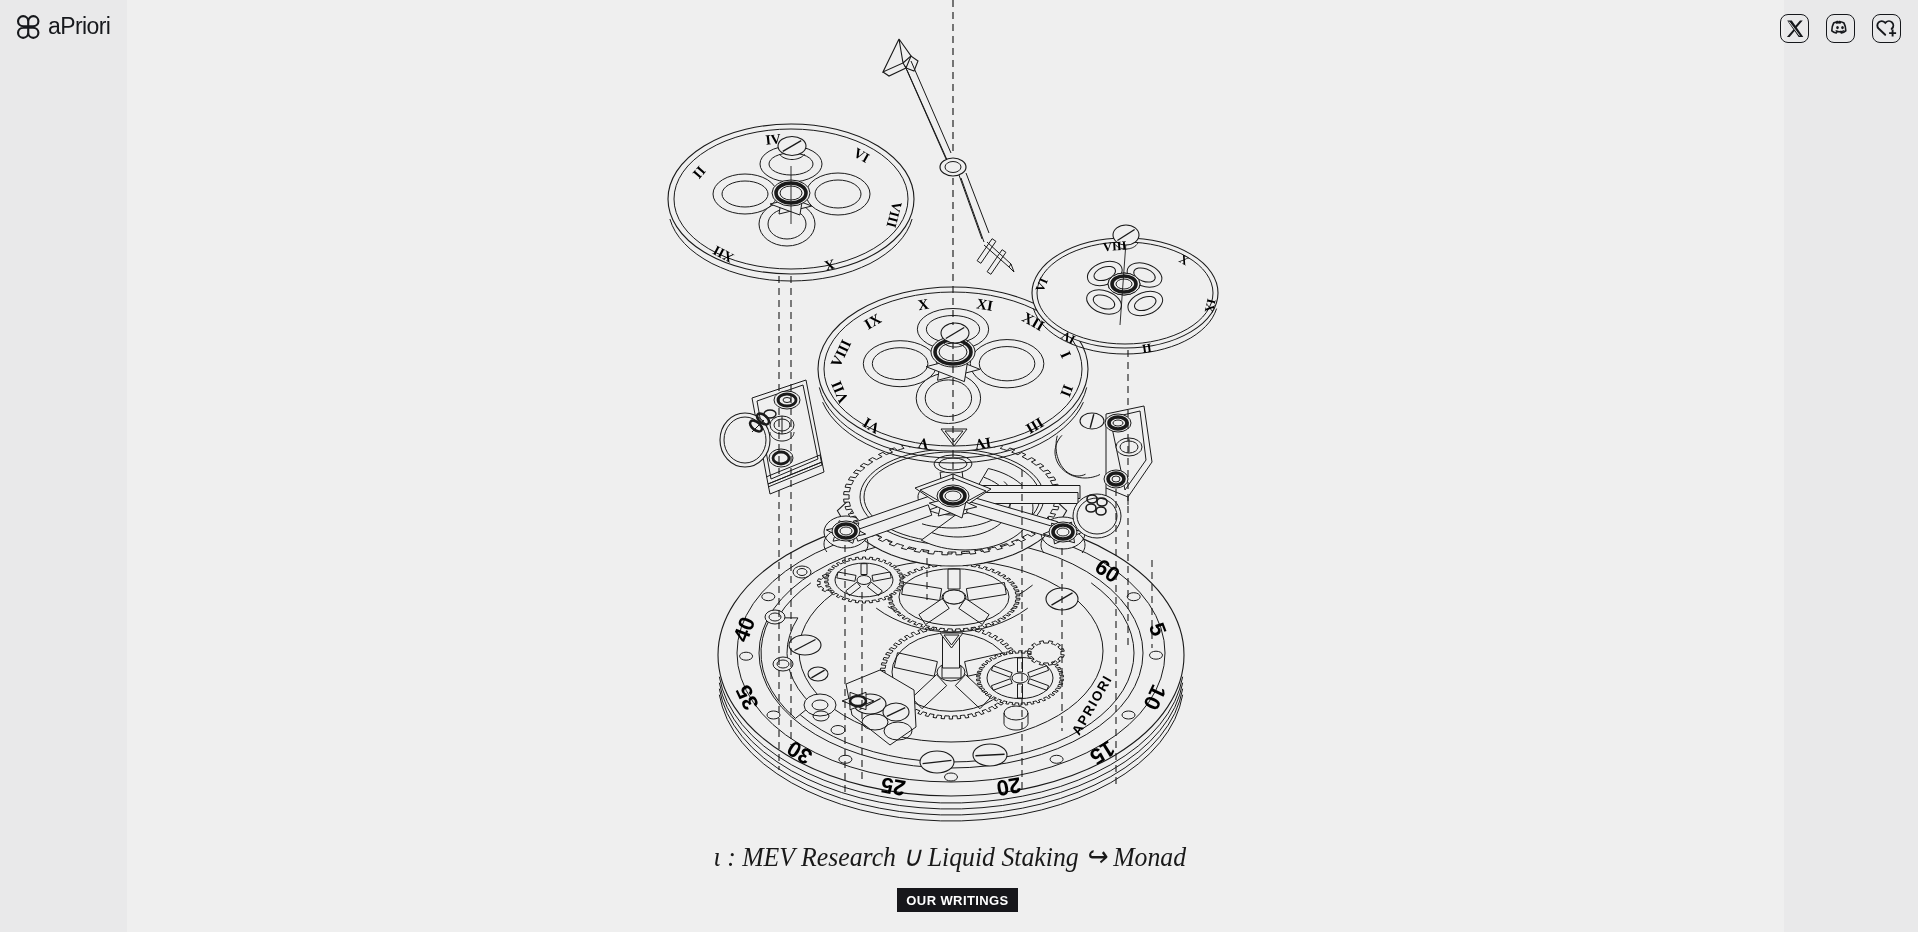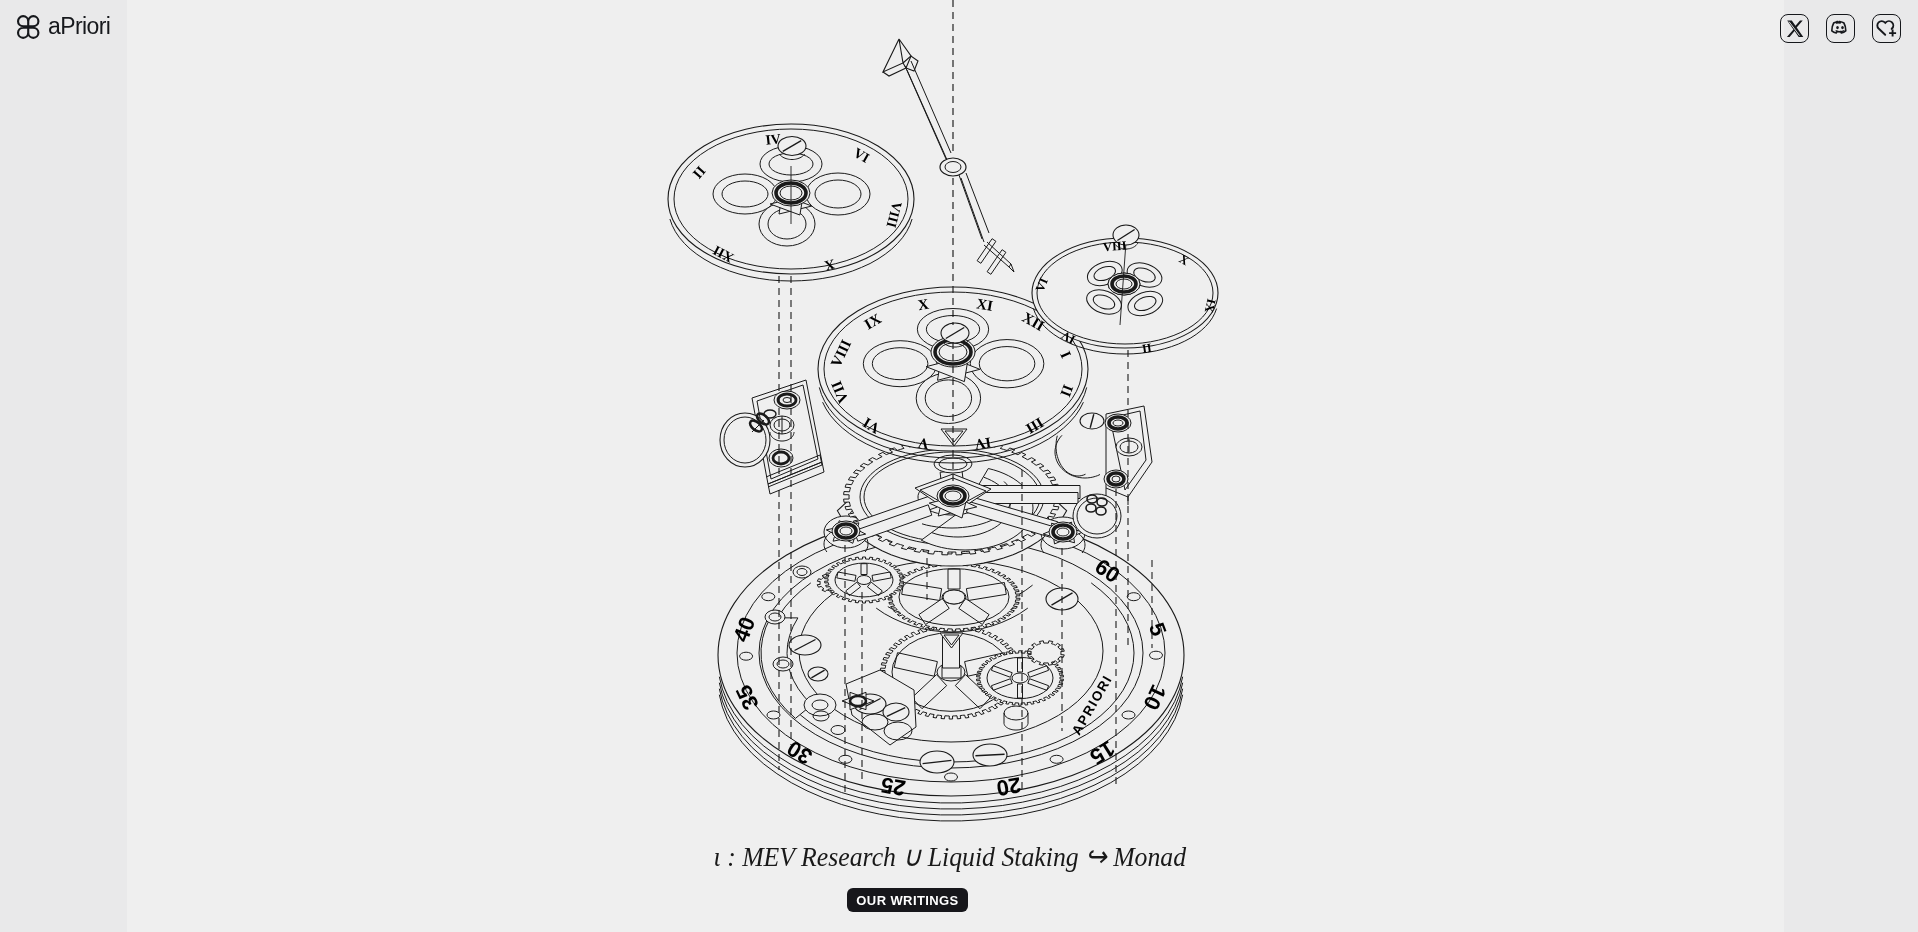--- a/index.html
+++ b/index.html
@@ -346,14 +346,14 @@
       <ellipse cx="15.5" cy="12.6" rx="1.3" ry="1.55" fill="#16181c"></ellipse>
     </svg>
   </div>
 <div style="position:absolute;left:1872px;top:14px;width:29px;height:29px;border:1.8px solid #16181c;border-radius:8px;box-sizing:border-box;">
     <svg width="26" height="26" viewBox="0 0 26 26" style="display:block">
       <path d="M12.2 19.8 5.6 13.5c-1.7-1.7-1.7-4.4 0-6.1 1.7-1.7 4.5-1.7 6.2 0l.5.5.5-.5c1.7-1.7 4.5-1.7 6.2 0 1.7 1.7 1.7 4.4 0 6.1l-.4.4" fill="none" stroke="#16181c" stroke-width="1.9" stroke-linecap="round"></path>
       <path d="M19.6 14.6v7M16.1 18.1h7" stroke="#16181c" stroke-width="1.9"></path>
     </svg>
   </div>
 <div style="position:absolute;left:-9px;top:840px;width:1918px;text-align:center;font-family:'Liberation Serif',serif;font-style:italic;font-size:28px;color:#191919;"><span style="display:inline-block;transform:scaleX(0.92);transform-origin:center;">ι : MEV Research ∪ Liquid Staking ↪ Monad</span></div>
-<div style="position:absolute;left:847px;top:888px;width:121px;height:24px;background:#17171b;border-radius:6px;display:flex;align-items:center;justify-content:center;">
+<div style="position:absolute;left:897px;top:888px;width:121px;height:24px;background:#17171b;border-radius:0;display:flex;align-items:center;justify-content:center;">
 <span style="font-family:'Liberation Sans',sans-serif;font-weight:bold;font-size:13px;color:#fff;letter-spacing:0.4px;">OUR WRITINGS</span>
   </div>
 </body></html>

